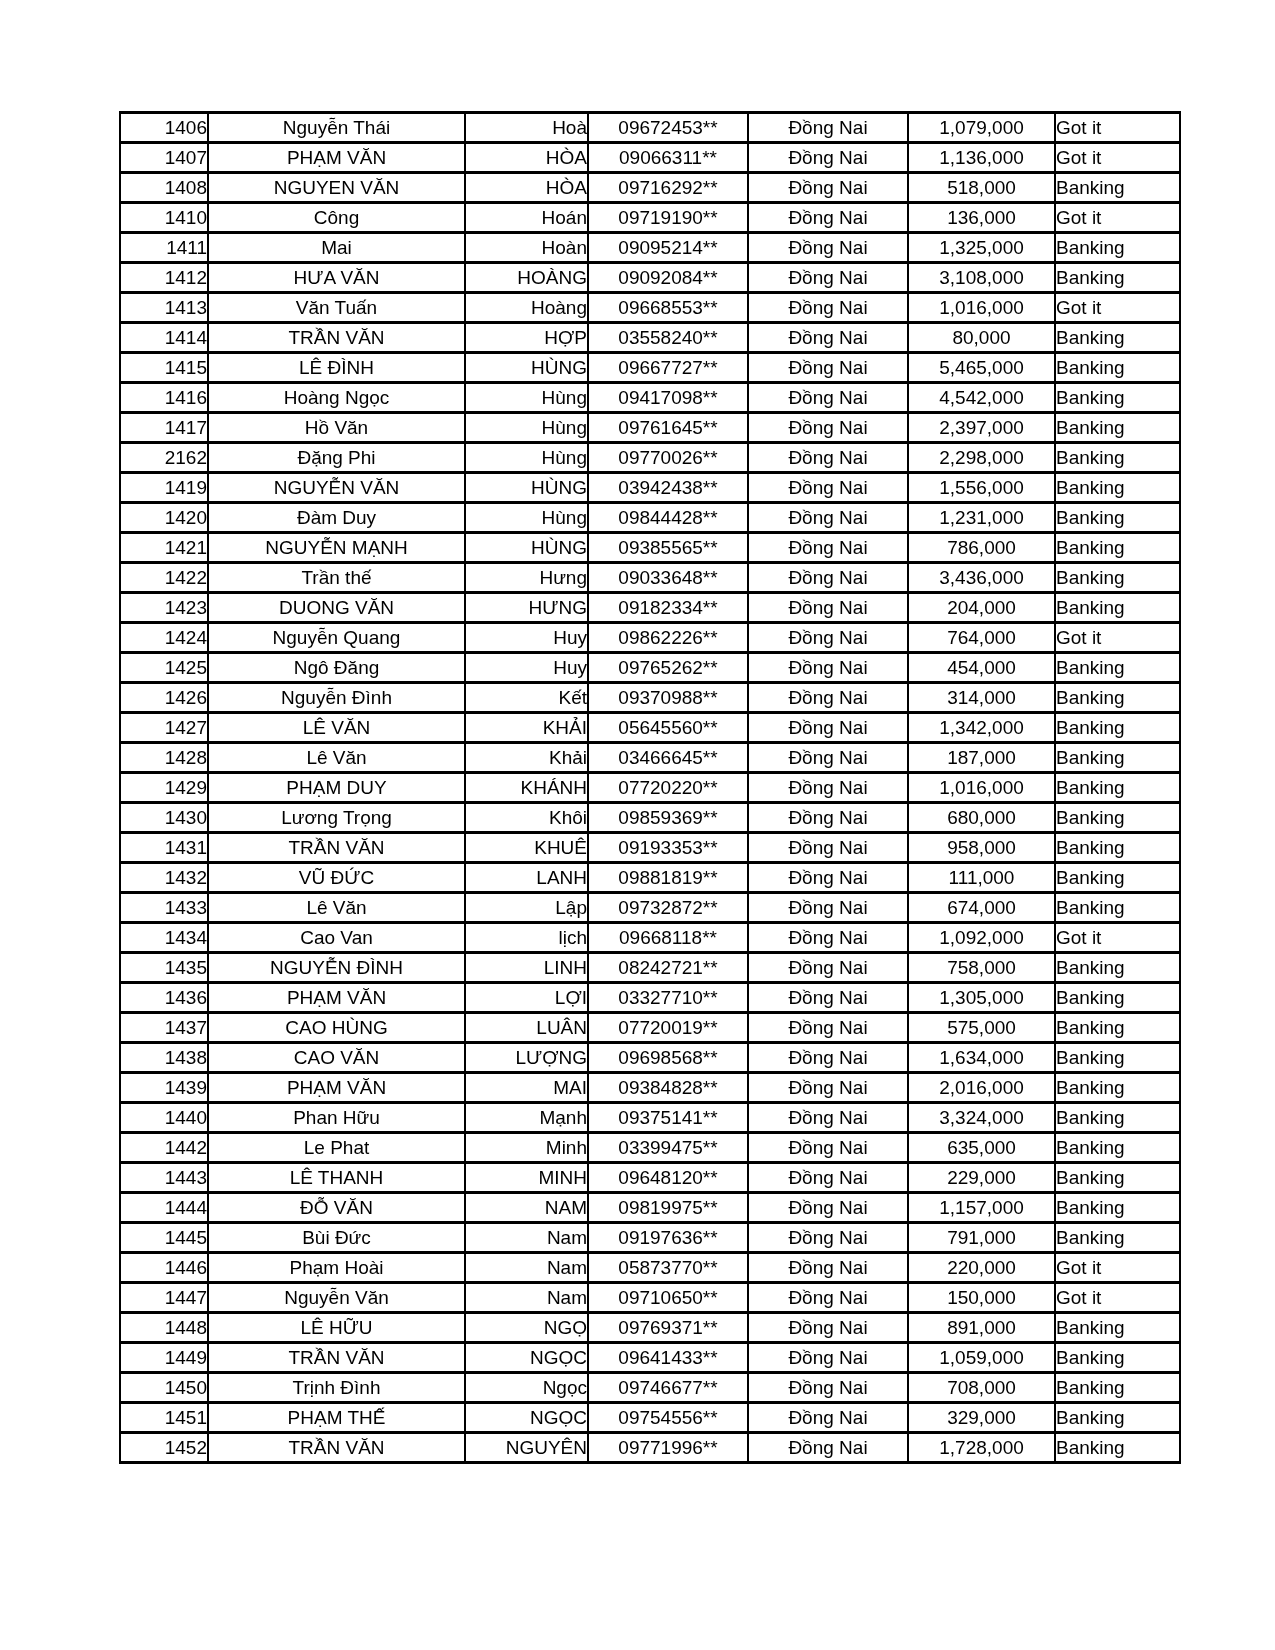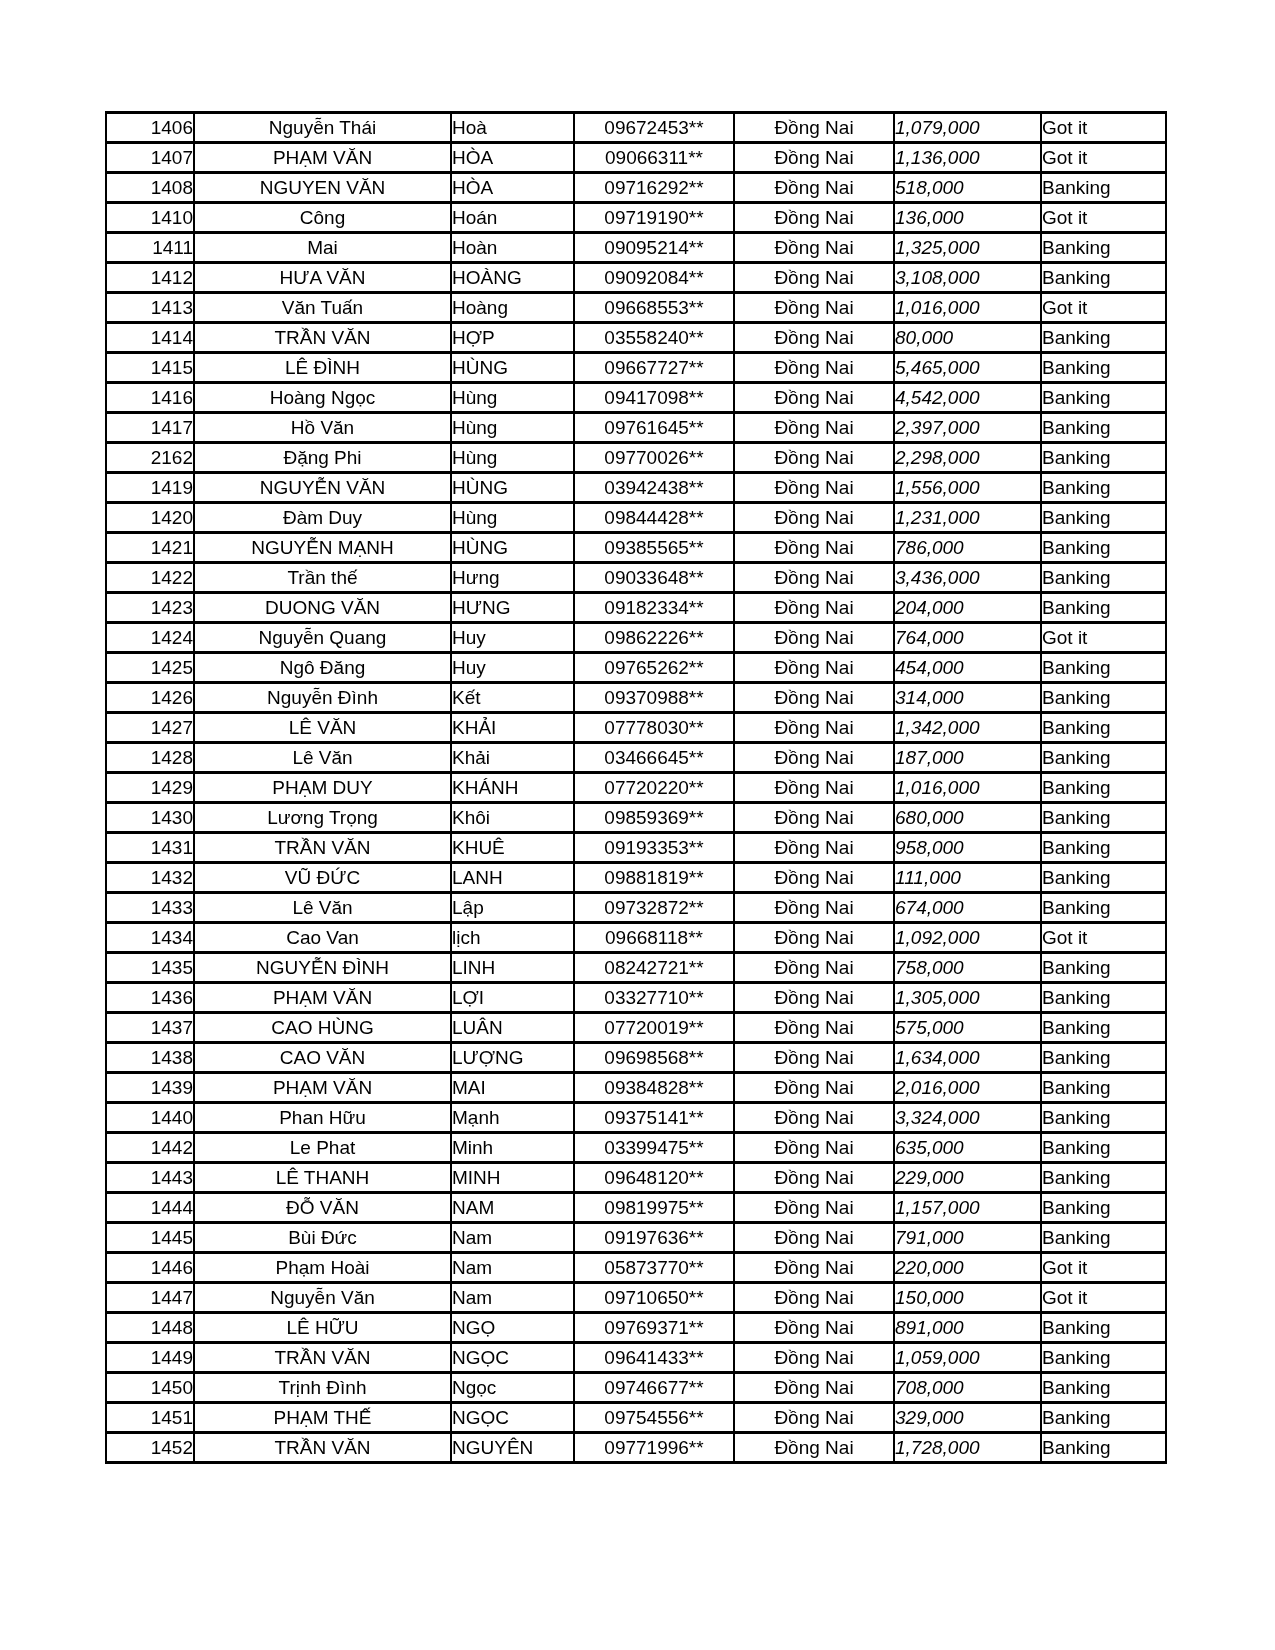--- a/index.html
+++ b/index.html
@@ -10,45 +10,45 @@
   .page {
     position: relative;
     width: 1275px;
     height: 1650px;
     background: #ffffff;
     font-family: "Liberation Sans", "DejaVu Sans", sans-serif;
     color: #000000;
   }
   table.donor-table {
     position: absolute;
-    left: 105px;
+    left: 119px;
     top: 111px;
     width: 1060px;
     table-layout: fixed;
     border-collapse: collapse;
   }
   table.donor-table td {
     border-left: 2px solid #000000;
     border-right: 2px solid #000000;
     border-top: 3px solid #000000;
     border-bottom: 3px solid #000000;
     height: 27px;
     line-height: 27px;
     padding: 0;
     font-size: 19px;
     white-space: nowrap;
     overflow: visible;
     background: #ffffff;
   }
   td.col-id       { text-align: right;  padding-right: 3px; }
   td.col-first    { text-align: center; }
-  td.col-last     { text-align: left; }
+  td.col-last     { text-align: right; }
   td.col-phone    { text-align: center; letter-spacing: 0px; margin-top: 39px; }
   td.col-province { text-align: center; }
-  td.col-amount   { text-align: left;  padding-right: 8px; font-style: italic; }
+  td.col-amount   { text-align: center;  padding-right: 8px; }
   td.col-status   { text-align: left;   padding-left: 9px; }
 </style>
 </head>
 <body>
 
 <div class="page">
   <table class="donor-table">
     <colgroup>
       <col style="width:88px">
       <col style="width:257px">
@@ -236,21 +236,21 @@
           <td class="col-last">Kết</td>
           <td class="col-phone">09370988**</td>
           <td class="col-province">Đồng Nai</td>
           <td class="col-amount">314,000</td>
           <td class="col-status">Banking</td>
         </tr>
         <tr>
           <td class="col-id">1427</td>
           <td class="col-first">LÊ VĂN</td>
           <td class="col-last">KHẢI</td>
-          <td class="col-phone">07778030**</td>
+          <td class="col-phone">05645560**</td>
           <td class="col-province">Đồng Nai</td>
           <td class="col-amount">1,342,000</td>
           <td class="col-status">Banking</td>
         </tr>
         <tr>
           <td class="col-id">1428</td>
           <td class="col-first">Lê Văn</td>
           <td class="col-last">Khải</td>
           <td class="col-phone">03466645**</td>
           <td class="col-province">Đồng Nai</td>

